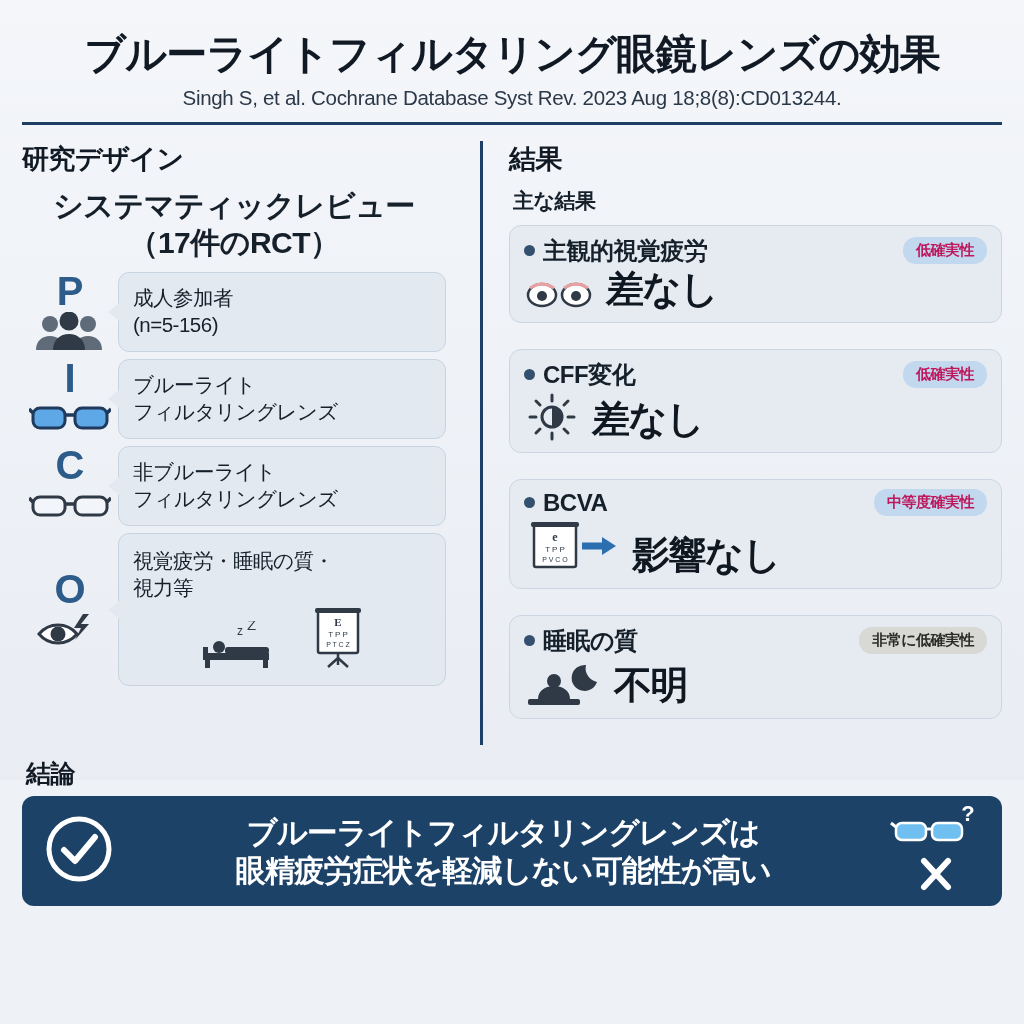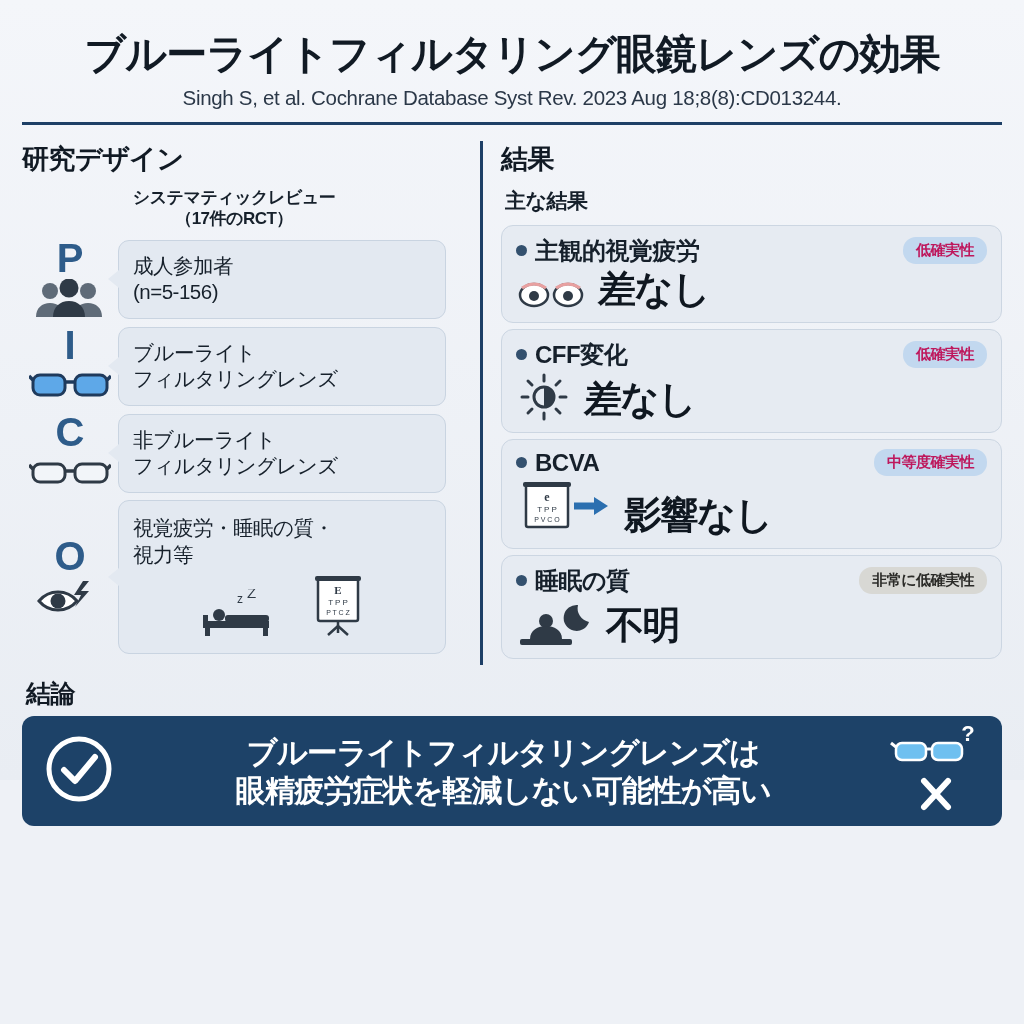--- a/index.html
+++ b/index.html
@@ -46,31 +46,31 @@
   .columns {
     display: flex;
     gap: 34px;
     margin-top: 16px;
   }
   .col {
     flex: 1 1 0;
     min-width: 0;
   }
   .col-left { flex: 0 0 424px; }
-  .col-right { flex: 1 1 auto; border-left: 3px solid #1d3f66; padding-left: 18px; }
+  .col-right { flex: 1 1 auto; border-left: 3px solid #1d3f66; padding-left: 26px; }
 
   .section-title {
     font-size: 27px;
     font-weight: bold;
     color: #111a24;
     margin-bottom: 10px;
     letter-spacing: -0.5px;
   }
   .sub-head {
-    font-size: 17px;
+    font-size: 30px;
     font-weight: bold;
     color: #16202b;
     text-align: center;
     line-height: 1.25;
     letter-spacing: -0.5px;
   }
   .sub-head-2 {
     font-size: 21px;
     font-weight: bold;
     color: #16202b;
@@ -150,21 +150,21 @@
     gap: 26px;
     margin-top: 6px;
   }
 
   
   .result-card {
     background: #e6ebf2;
     border: 1px solid #ccd6e2;
     border-radius: 12px;
     padding: 9px 14px 11px 14px;
-    margin-bottom: 6px;
+    margin-bottom: 26px;
     box-sizing: border-box;
   }
   .result-head {
     display: flex;
     align-items: center;
     gap: 8px;
   }
   .dot {
     width: 11px; height: 11px;
     border-radius: 50%;

